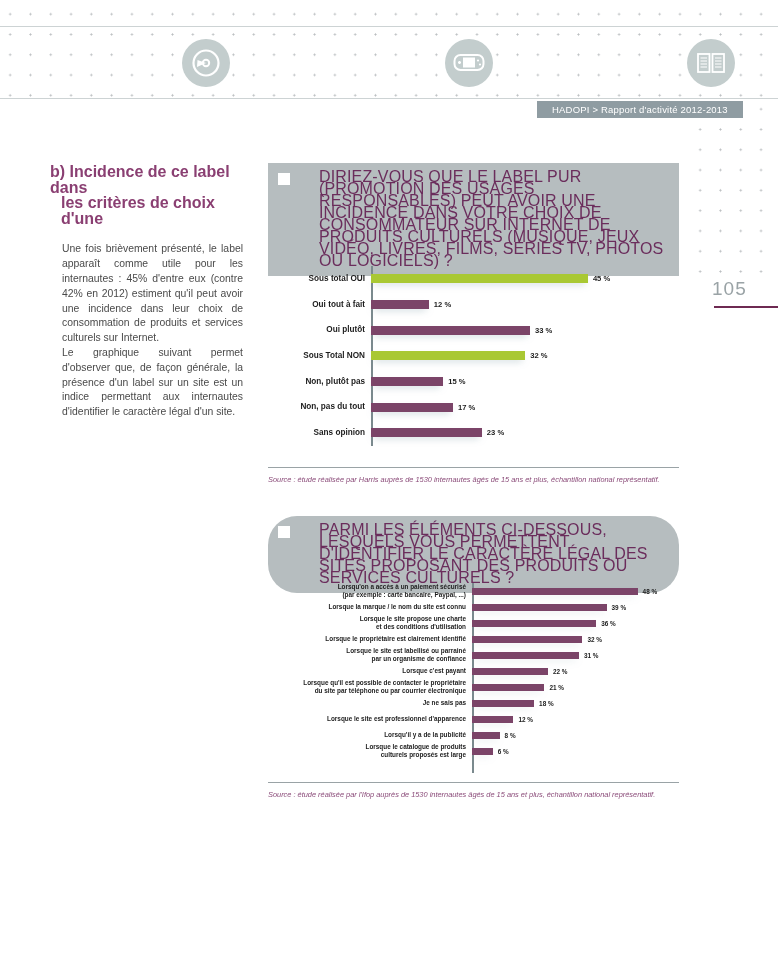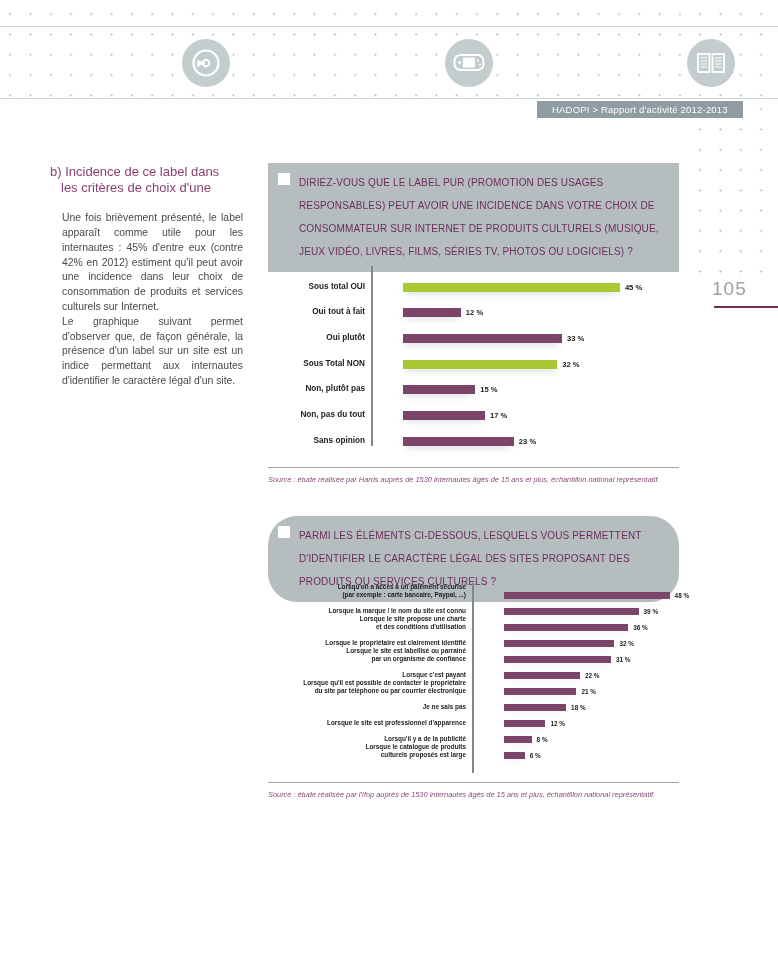--- a/index.html
+++ b/index.html
@@ -86,23 +86,23 @@
   }
 
   
   #left-col {
     position: absolute;
     left: 50px; top: 164px;
     width: 205px;
   }
   #section-heading {
     color: #8a3f72;
-    font-size: 13px;
+    font-size: 16px;
     line-height: 15.6px;
-    font-weight: normal;
+    font-weight: bold;
     margin: 0 0 16px 0;
   }
   #section-heading .ind { display: block; padding-left: 11px; }
   #body-text {
     color: #4a4a4a;
     font-size: 10.4px;
     line-height: 14.8px;
     text-align: justify;
     margin: 12px;
   }
@@ -119,42 +119,42 @@
   }
   .qbox .chk {
     width: 12px; height: 12px;
     background: #ffffff;
     flex: 0 0 auto;
     margin-top: 2px;
     margin-right: 9px;
   }
   .qbox .qtext {
     color: #6b2d5c;
-    font-size: 10px;
-    line-height: 23px;
+    font-size: 16px;
+    line-height: 12px;
     letter-spacing: 0.15px;
+    margin-left: 20px;
   }
   #qbox-1 { left: 268px; top: 163px; width: 411px; }
   #qbox-2 { left: 268px; top: 516px; width: 411px; border-radius: 29px; }
 
   
   .chart {
     position: absolute;
   }
   .chart .axis {
     position: absolute;
     top: 0; bottom: 0;
     width: 1.6px;
     background: #7b8a8e;
   }
   .row {
     display: flex;
-    align-items: flex-end;
+    align-items: center;
     position: relative;
-    gap: 32px;
   }
   .row .lbl {
     text-align: right;
     color: #1c1c1c;
     font-weight: bold;
     flex: 0 0 auto;
     box-sizing: border-box;
     padding-right: 6px;
     line-height: 1.22;
   }

